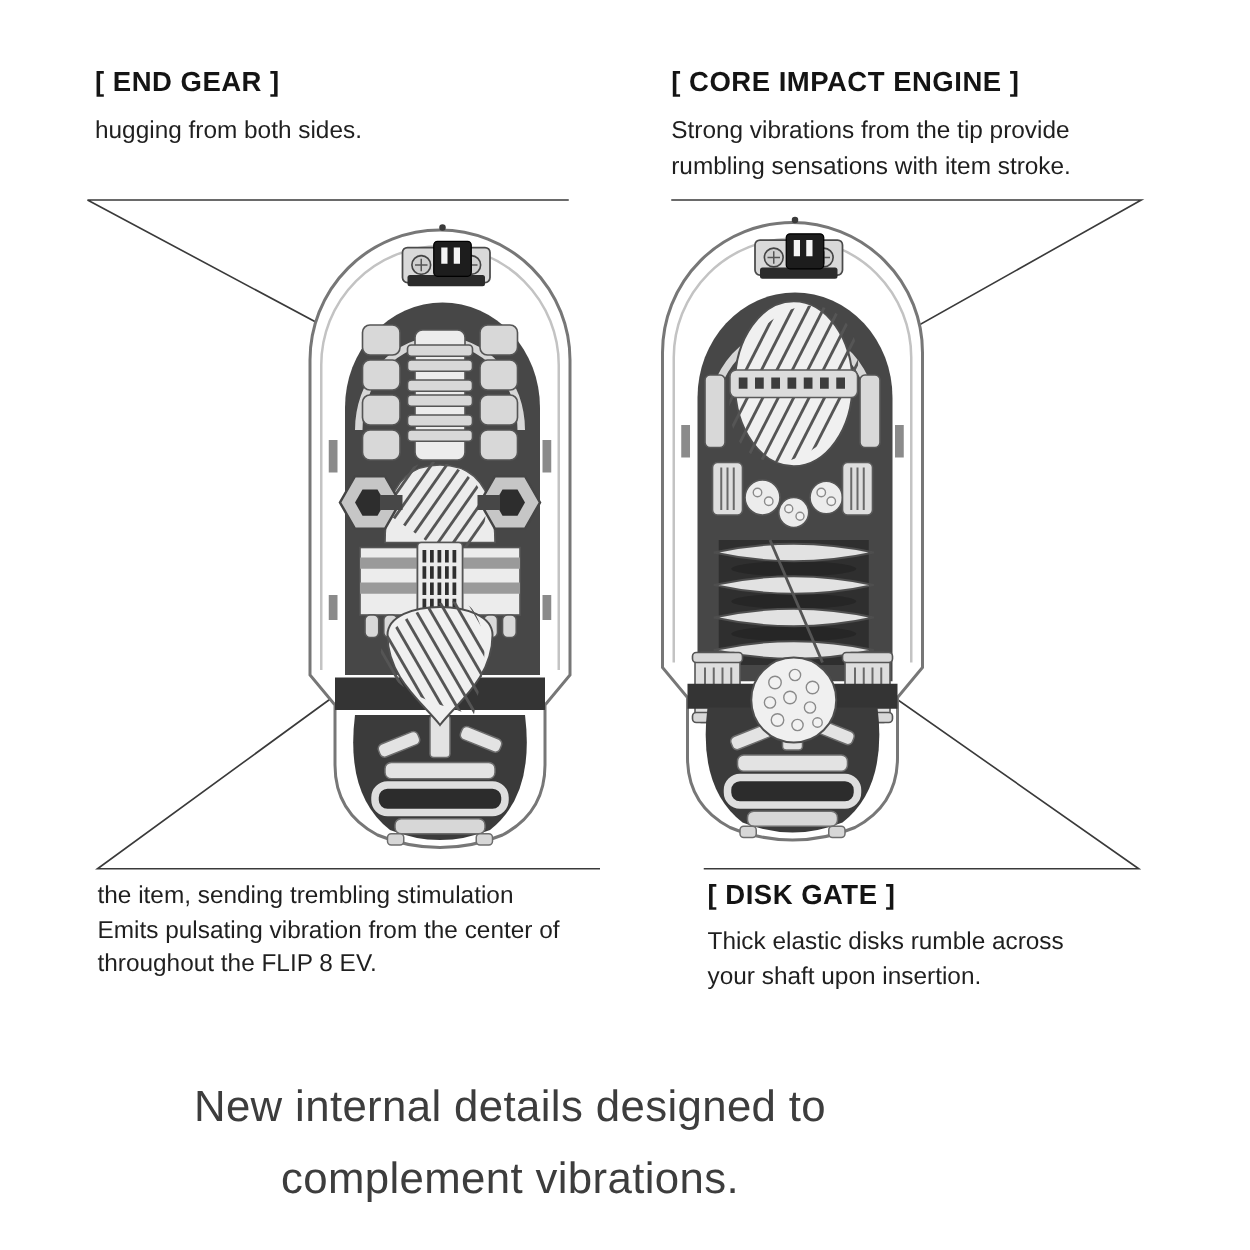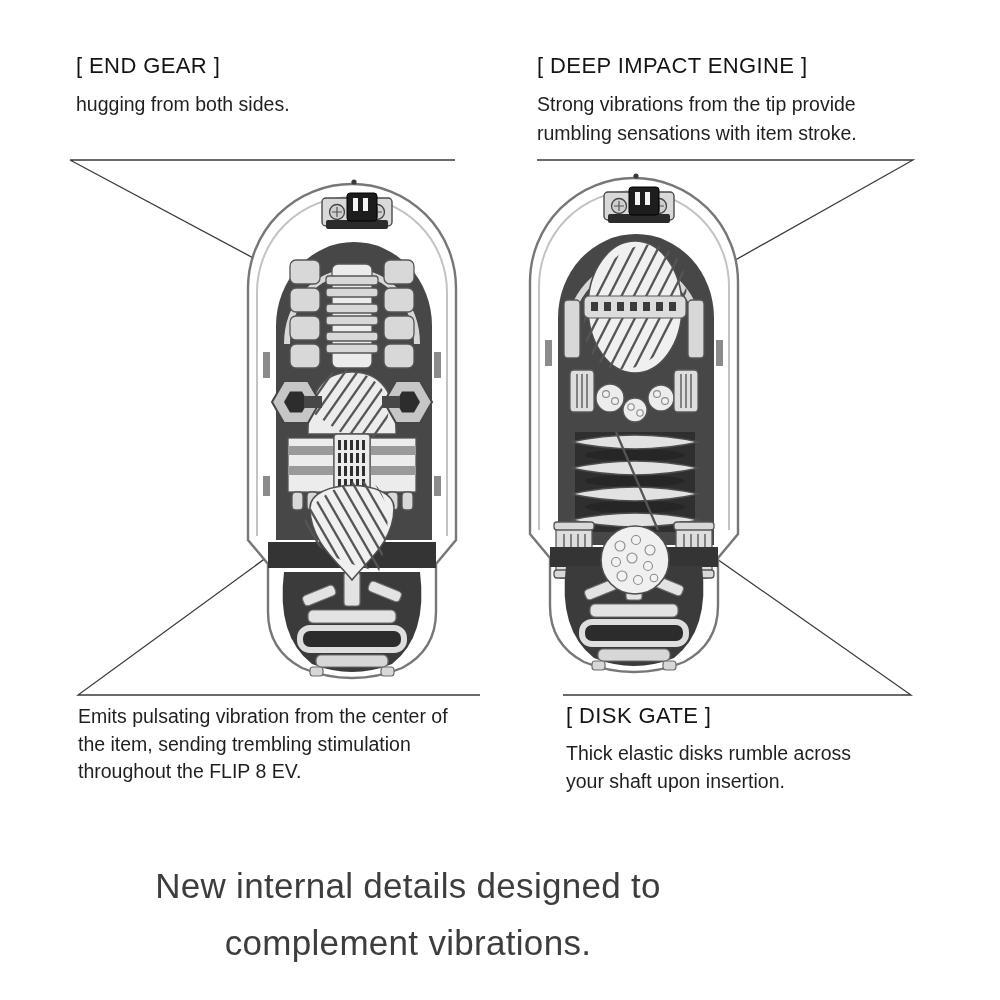--- a/index.html
+++ b/index.html
@@ -2,21 +2,21 @@
 <html><head>
 <meta charset="utf-8">
 <style>
   html,body{margin:0;padding:0;background:#ffffff;}
   body{width:1000px;height:1000px;overflow:hidden;position:relative;
        font-family:"Liberation Sans",sans-serif;}
   .canvas{position:absolute;left:0;top:0;width:1000px;height:1000px;background:#fff;}
 
   
   .anno{position:absolute;color:#1d1d1d;}
-  .anno-title{font-size:22px;font-weight:normal;letter-spacing:.4px;color:#141414;
+  .anno-title{font-size:22px;font-weight:bold;letter-spacing:.4px;color:#141414;
               margin:0 0 11px 0;white-space:nowrap;}
   .anno-line{font-size:19.5px;line-height:29px;color:#1f1f1f;white-space:nowrap;}
   .anno-bottom .anno-line{line-height:27.5px;}
 
   
   .caption{position:absolute;left:0;top:857px;width:816px;text-align:center;
            font-size:35px;line-height:57px;color:#3d3d3d;letter-spacing:.3px;}
 
   
   .overlay{position:absolute;left:0;top:0;pointer-events:none;}
@@ -324,28 +324,28 @@
         <circle class="bump" cx="126" cy="408" r="3.8"></circle>
     </g>
   </svg>
 
   <div class="anno" style="left:76px;top:53px">
     <div class="anno-title">[ END GEAR ]</div>
     <div class="anno-line">hugging from both sides.</div>
   </div>
 
   <div class="anno" style="left:537px;top:53px">
-    <div class="anno-title">[ DEEP IMPACT ENGINE ]</div>
+    <div class="anno-title">[ CORE IMPACT ENGINE ]</div>
     <div class="anno-line">Strong vibrations from the tip provide</div>
     <div class="anno-line">rumbling sensations with item stroke.</div>
   </div>
 
   <div class="anno anno-bottom" style="left:78px;top:703px">
+    <div class="anno-line">the item, sending trembling stimulation</div>
     <div class="anno-line">Emits pulsating vibration from the center of</div>
-    <div class="anno-line">the item, sending trembling stimulation</div>
     <div class="anno-line">throughout the FLIP 8 EV.</div>
   </div>
 
   <div class="anno anno-bottom" style="left:566px;top:703px">
     <div class="anno-title">[ DISK GATE ]</div>
     <div class="anno-line">Thick elastic disks rumble across</div>
     <div class="anno-line">your shaft upon insertion.</div>
   </div>
 
   <div class="caption">

